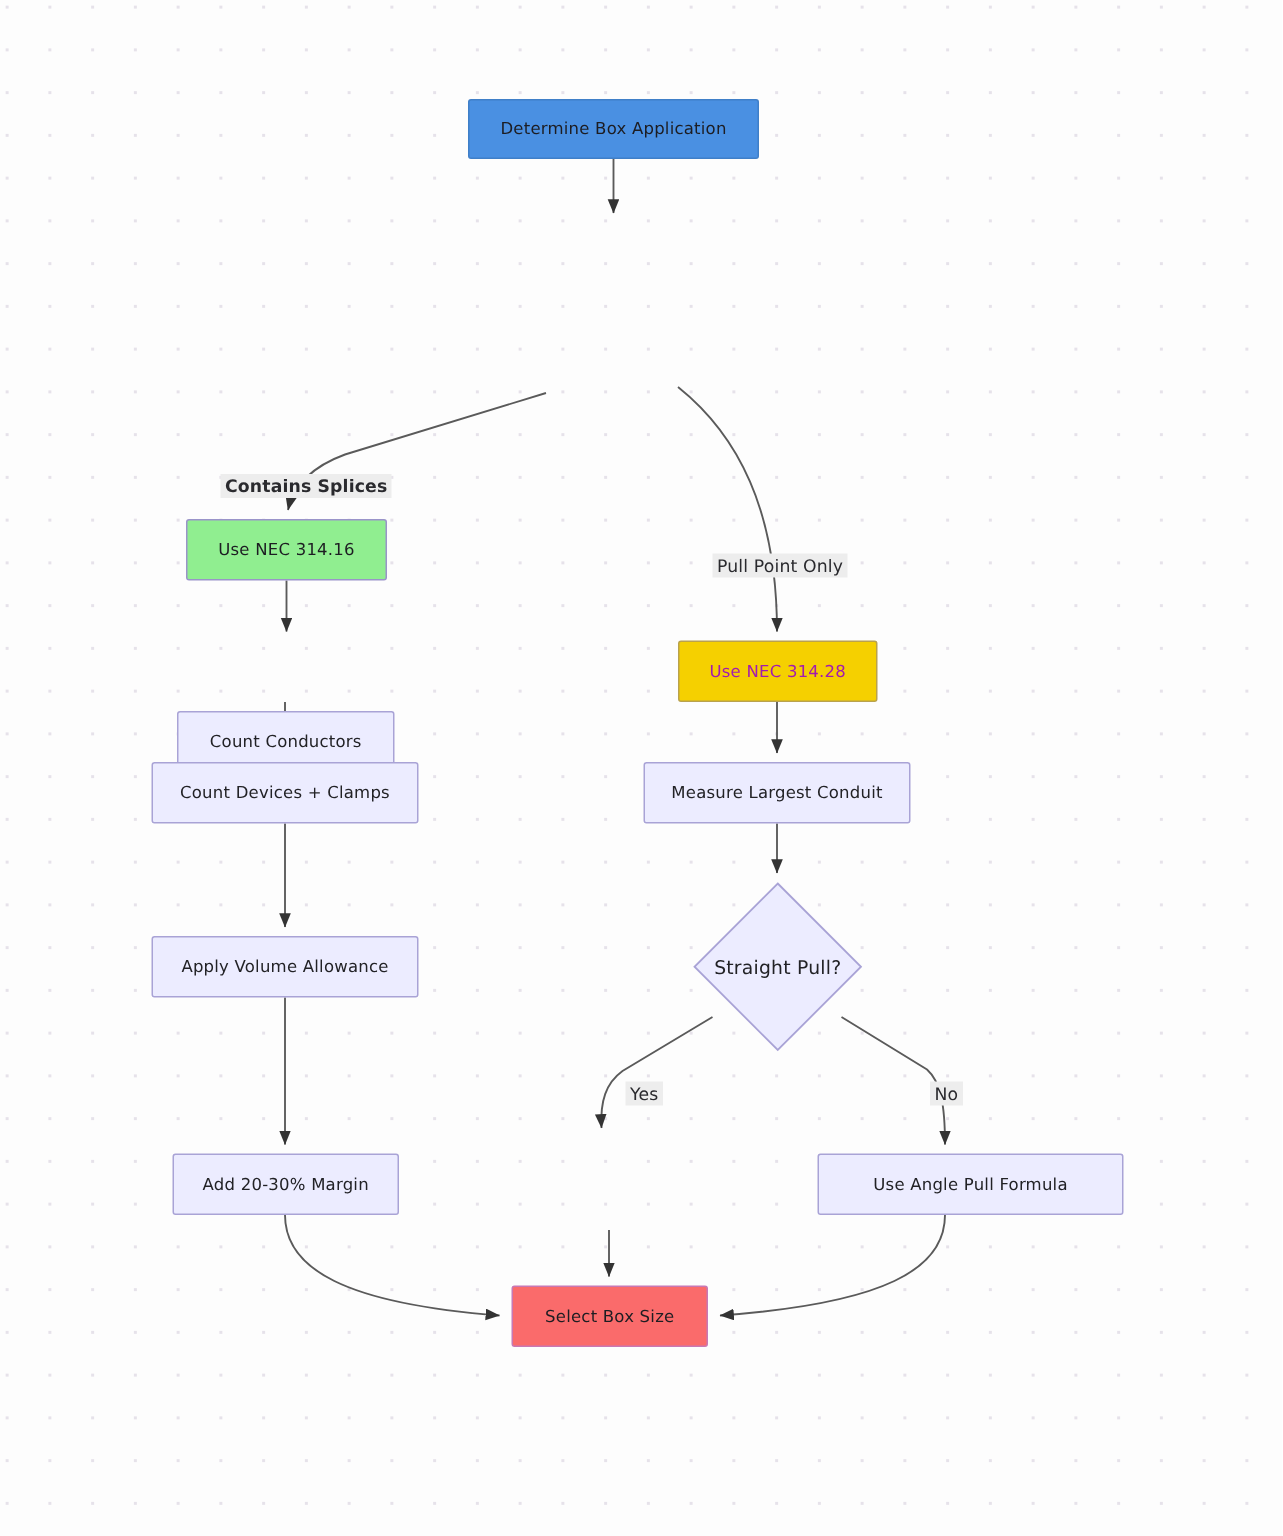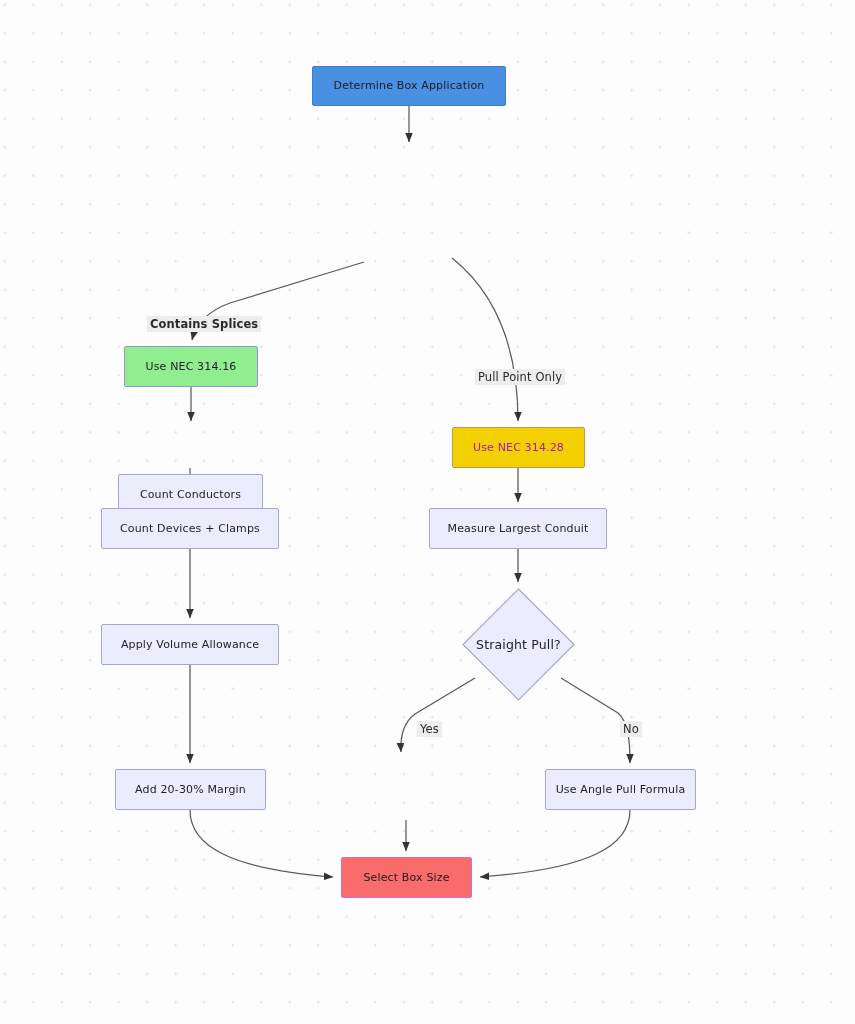--- a/index.html
+++ b/index.html
@@ -174,21 +174,21 @@
 
   <div class="node rect" style="left:101px; top:624px; width:178px; height:41px;">
     <span class="label">Apply Volume Allowance</span>
   </div>
 
   <div class="node rect" style="left:115px; top:769px; width:151px; height:41px;">
     <span class="label">Add 20-30% Margin</span>
   </div>
 
 
-  <div class="node rect" style="left:545px; top:769px; width:151px; height:41px;">
+  <div class="node rect" style="left:545px; top:769px; width:204px; height:41px;">
     <span class="label">Use Angle Pull Formula</span>
   </div>
 
   <div class="node rect red" style="left:341px; top:857px; width:131px; height:41px;">
     <span class="label">Select Box Size</span>
   </div>
 
   <div class="edge-label" style="left:147px; top:316px;font-weight:bold;">Contains Splices</div>
   <div class="edge-label" style="left:475px; top:369px;">Pull Point Only</div>
   <div class="edge-label" style="left:394px; top:721px;margin-left:23px;">Yes</div>

